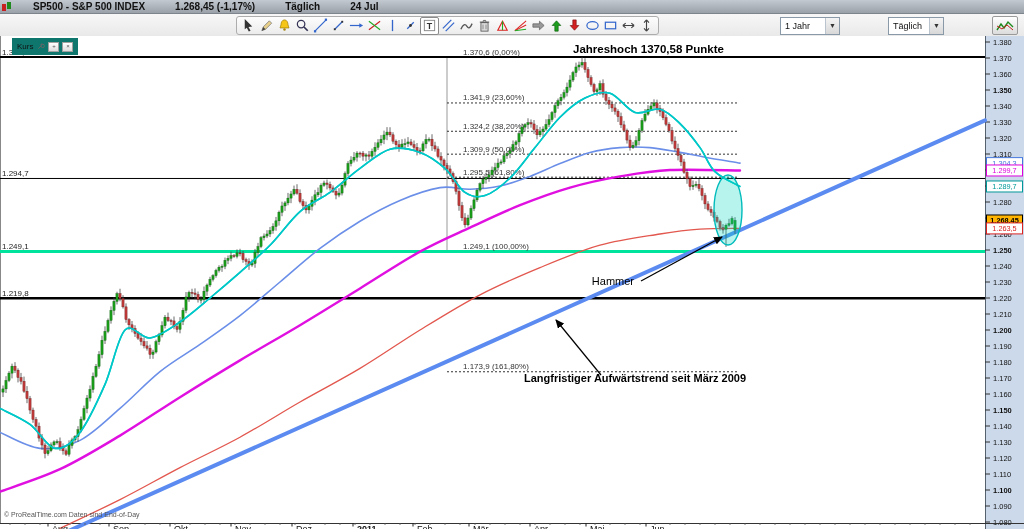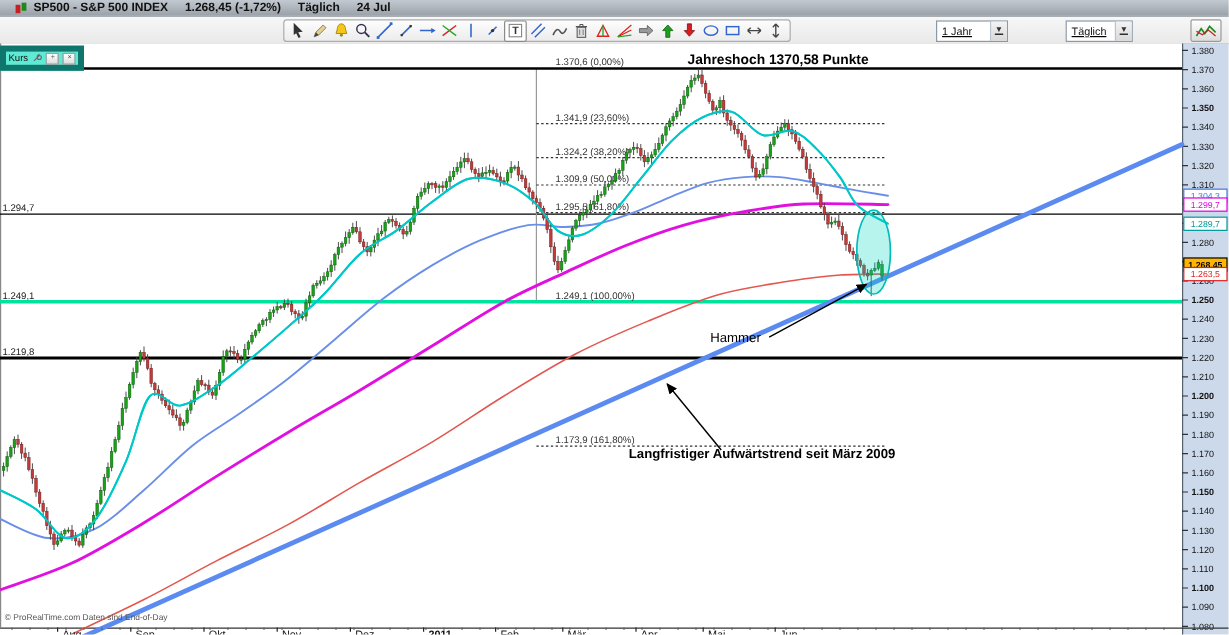--- a/index.html
+++ b/index.html
@@ -1,53 +1,53 @@
 <!DOCTYPE html>
 <html><head>
 <meta charset="utf-8">
 <style>
   html,body{margin:0;padding:0;background:#fff;}
   body{width:1024px;height:529px;overflow:hidden;font-family:"Liberation Sans",sans-serif;position:relative;}
   
   .titlebar{height:13px;background:linear-gradient(#c3c9d0,#9aa1a9);border-bottom:1px solid #7d848c;
-    display:flex;align-items:center;font-size:10px;font-weight:bold;color:#111;padding-left:12px;}
+    display:flex;align-items:center;font-size:10px;font-weight:bold;color:#111;padding-left:1px;gap:16px;}
   .titlebar .seg{margin-right:14px;white-space:nowrap;}
   .app-ico{width:11px;height:10px;margin-right:5px;display:inline-block;}
   
   .toolbar{height:22px;background:linear-gradient(#f7f7f7,#e9e9e9);border-bottom:1px solid #b5b5b5;position:relative;}
   .toolgroup{position:absolute;left:236px;top:2px;height:17px;display:flex;align-items:center;gap:1px;
     border:1px solid #adadad;border-radius:3px;background:linear-gradient(#fdfdfd,#ececec);padding:0 3px;}
   .tool{width:17px;height:16px;display:flex;align-items:center;justify-content:center;cursor:pointer;}
   .tool.active{border:1px solid #8a8a8a;background:#fff;border-radius:2px;}
-  .tb-right{position:absolute;right:6px;top:2px;display:flex;align-items:center;gap:48px;text-decoration:underline;}
+  .tb-right{position:absolute;right:6px;top:2px;display:flex;align-items:center;gap:48px;}
   .combo{height:16px;border:1px solid #8a99a8;background:#fff;display:flex;align-items:center;
     font-size:9px;color:#111;cursor:pointer;}
   .combo .val{padding:0 4px;flex:1;white-space:nowrap;}
   .combo .arrowbox{width:13px;height:100%;border-left:1px solid #b9c4cf;background:linear-gradient(#f4f4f4,#d8d8d8);
     display:flex;align-items:center;justify-content:center;font-size:7px;color:#333;}
   .chartbtn{width:24px;height:17px;border:1px solid #9a9a9a;border-radius:2px;background:linear-gradient(#fff,#dcdcdc);
     display:flex;align-items:center;justify-content:center;cursor:pointer;}
   
   #chart-area{position:absolute;left:0;top:36px;width:1024px;height:493px;}
   #chart-svg{display:block;}
-  .kurs-tab{position:absolute;left:0;top:2px;height:11px;border:5px solid #0f766e;background:#5eead4;
+  .kurs-tab{position:absolute;left:12px;top:2px;height:11px;border:3px solid #0f766e;background:#0f766e;
     display:flex;align-items:center;font-size:8px;color:#111;padding:0 2px;gap:3px;z-index:5;}
   .kurs-mini{width:9px;height:8px;border:1px solid #a0a0a0;background:linear-gradient(#fff,#ddd);
     font-size:6px;line-height:7px;text-align:center;color:#555;cursor:pointer;}
 </style>
 </head>
 <body>
 
 <div class="titlebar">
   <svg class="app-ico" viewBox="0 0 11 10">
     <rect x="1" y="2" width="4" height="7" fill="#c62020"></rect>
       <rect x="6" y="0" width="4" height="7" fill="#1e8a1e"></rect>
   </svg>
   <span class="seg">SP500 - S&amp;P 500 INDEX</span>
-  <span class="seg">1.268,45 (-1,72%)</span>
+  <span class="seg">1.268,45 (-1,17%)</span>
   <span class="seg">Täglich</span>
   <span class="seg">24 Jul</span>
 </div>
 
 <div class="toolbar">
   <div class="toolgroup" id="toolgroup">
       <div class="tool">
         <svg width="15" height="15" viewBox="0 0 16 16">
           <path d="M4,1 L12,9 L8,9.5 L10.2,13.6 L8.3,14.5 L6.2,10.4 L4,12 Z" fill="#333"></path>
         </svg>

